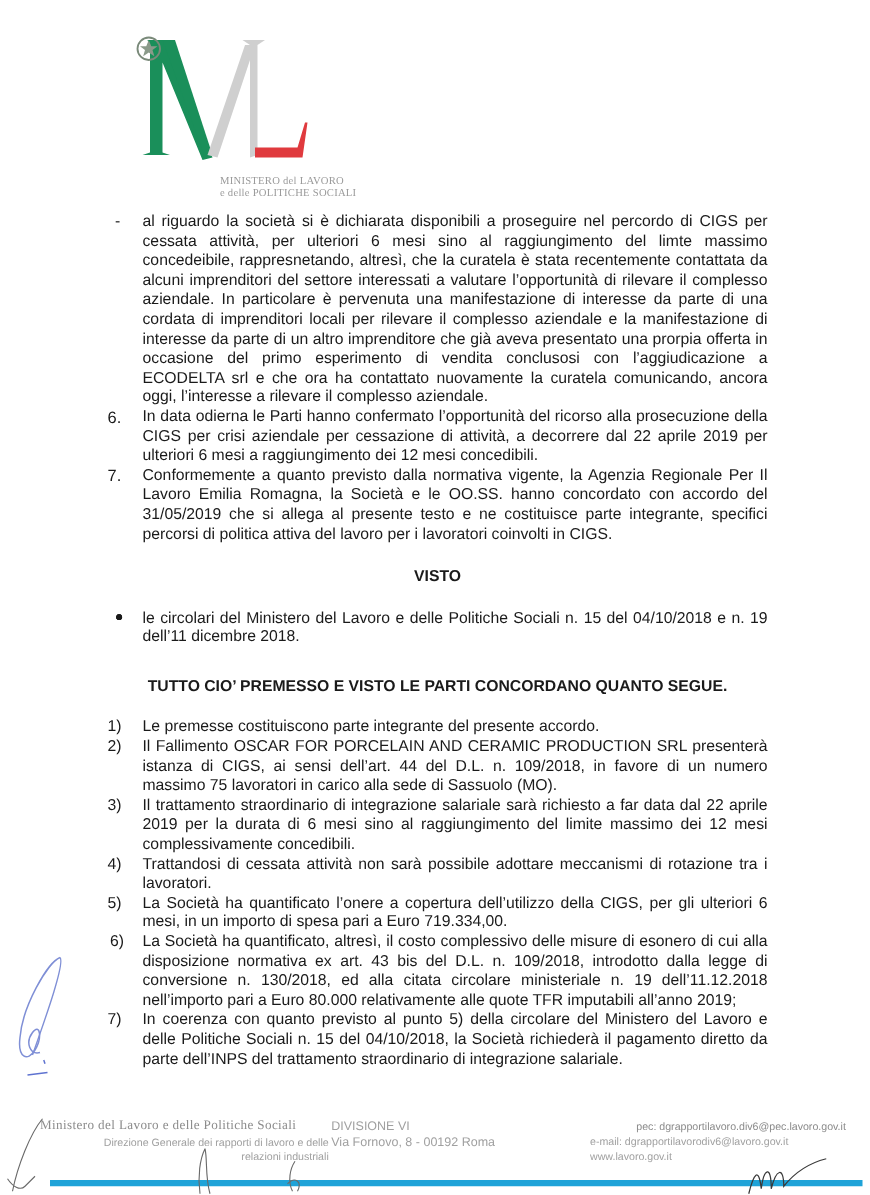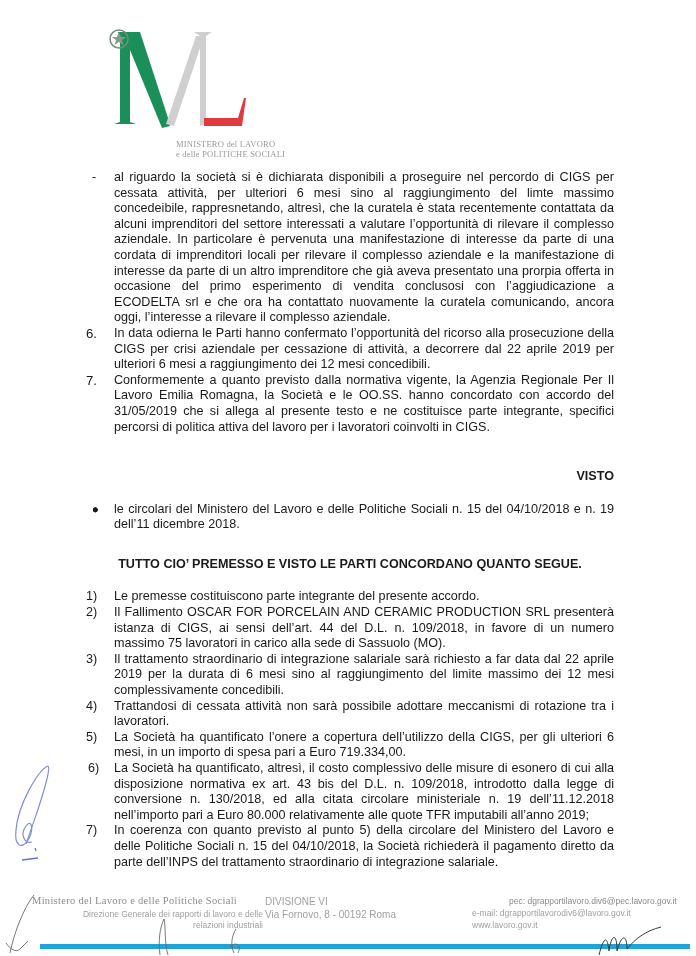--- a/index.html
+++ b/index.html
@@ -12,21 +12,21 @@
   .emblem { position: absolute; left: 6px; top: 110px; width: 22px; height: 22px; }
 
   .body { position: absolute; left: 86px; top: 170px; width: 528px; font-size: 12.6px; line-height: 15.6px; }
   .item { position: relative; padding-left: 28px; text-align: justify; }
   .item .mk { position: absolute; left: 4px; top: 0; }
   .item.dash .mk { left: 6px; }
   .item.num .mk { left: 0px; font-size: 13.2px; }
   .item.paren .mk { left: 0px; }
   .item.paren6 .mk { left: 2px; }
   .heading { text-align: center; font-weight: bold; margin: 0; }
-  .h-visto { margin-top: 34px; margin-bottom: 17px; text-align: right; }
+  .h-visto { margin-top: 19px; margin-bottom: 17px; }
   .h-tutto { margin-top: 24px; margin-bottom: 17px; text-align: center; }
   .bullet .mk { left: 6px; font-size: 11px; }
 
   .footer { position: absolute; left: 0; top: 887px; width: 696px; height: 69px; }
   .f-left-title { position: absolute; left: 32px; top: 8px; font-family: "Liberation Serif", "DejaVu Serif", serif;
                   font-size: 10.5px; color: #8c8c8c; letter-spacing: 0.3px; white-space: nowrap; }
   .f-left-sub { position: absolute; left: 48px; top: 22px; font-size: 8.5px; color: #a0a0a0; line-height: 11px; width: 215px; text-align: right; }
   .f-mid { position: absolute; left: 265px; top: 8px; font-size: 10px; color: #a0a0a0; line-height: 13px; }
   .f-right { position: absolute; left: 472px; top: 8px; font-size: 8.5px; color: #a0a0a0; line-height: 12px; }
   .f-right .pec { color: #8a8a8a; padding-left: 37px; }

